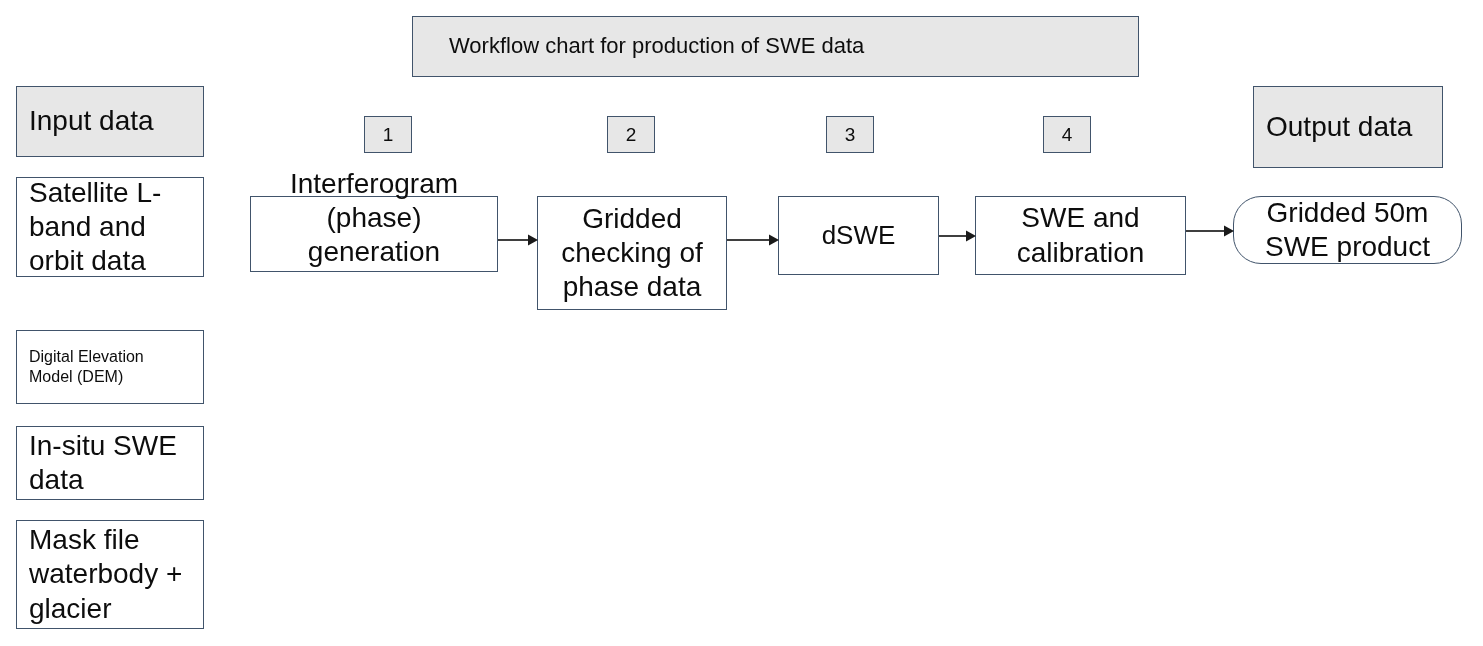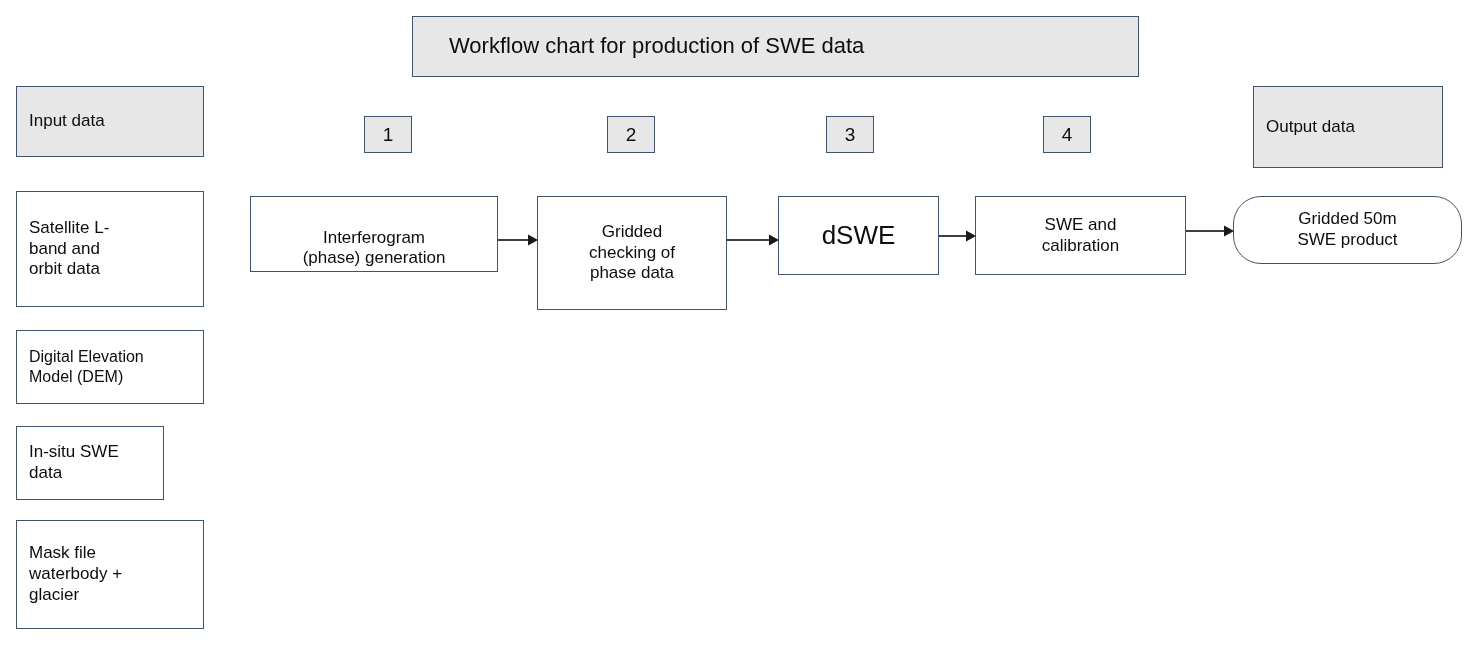--- a/index.html
+++ b/index.html
@@ -22,21 +22,21 @@
   
   .box {
     position: absolute;
     box-sizing: border-box;
     border: 1px solid #41546b;
     display: flex;
     align-items: center;
     justify-content: center;
     text-align: center;
     line-height: 1.22;
-    font-size: 17px;
+    font-size: 28px;
     color: #0d0d0d;
     background: #ffffff;
     padding: 2px 6px;
   }
   .box.filled {
     background: #e7e7e7;
   }
   .box.left {
     justify-content: flex-start;
     text-align: left;
@@ -89,36 +89,36 @@
   </div>
 
   <div class="box filled left" style="left:16px; top:86px; width:188px; height:71px;">
     <span>Input data</span>
   </div>
 
   <div class="box filled left" style="left:1253px; top:86px; width:190px; height:82px;">
     <span>Output data</span>
   </div>
 
-  <div class="box left" style="left:16px; top:191px; width:188px; height:116px;">
+  <div class="box left" style="left:16px; top:177px; width:188px; height:100px;">
     <div>
       <span>Satellite L-</span><br>
       <span>band and</span><br>
       <span>orbit data</span>
     </div>
   </div>
 
   <div class="box left small-text" style="left:16px; top:330px; width:188px; height:74px;">
     <div>
       <span>Digital Elevation</span><br>
       <span>Model (DEM)</span>
     </div>
   </div>
 
-  <div class="box left" style="left:16px; top:426px; width:148px; height:74px;">
+  <div class="box left" style="left:16px; top:426px; width:188px; height:74px;">
     <div>
       <span>In-situ SWE</span><br>
       <span>data</span>
     </div>
   </div>
 
   <div class="box left" style="left:16px; top:520px; width:188px; height:109px;">
     <div>
       <span>Mask file</span><br>
       <span>waterbody +</span><br>

